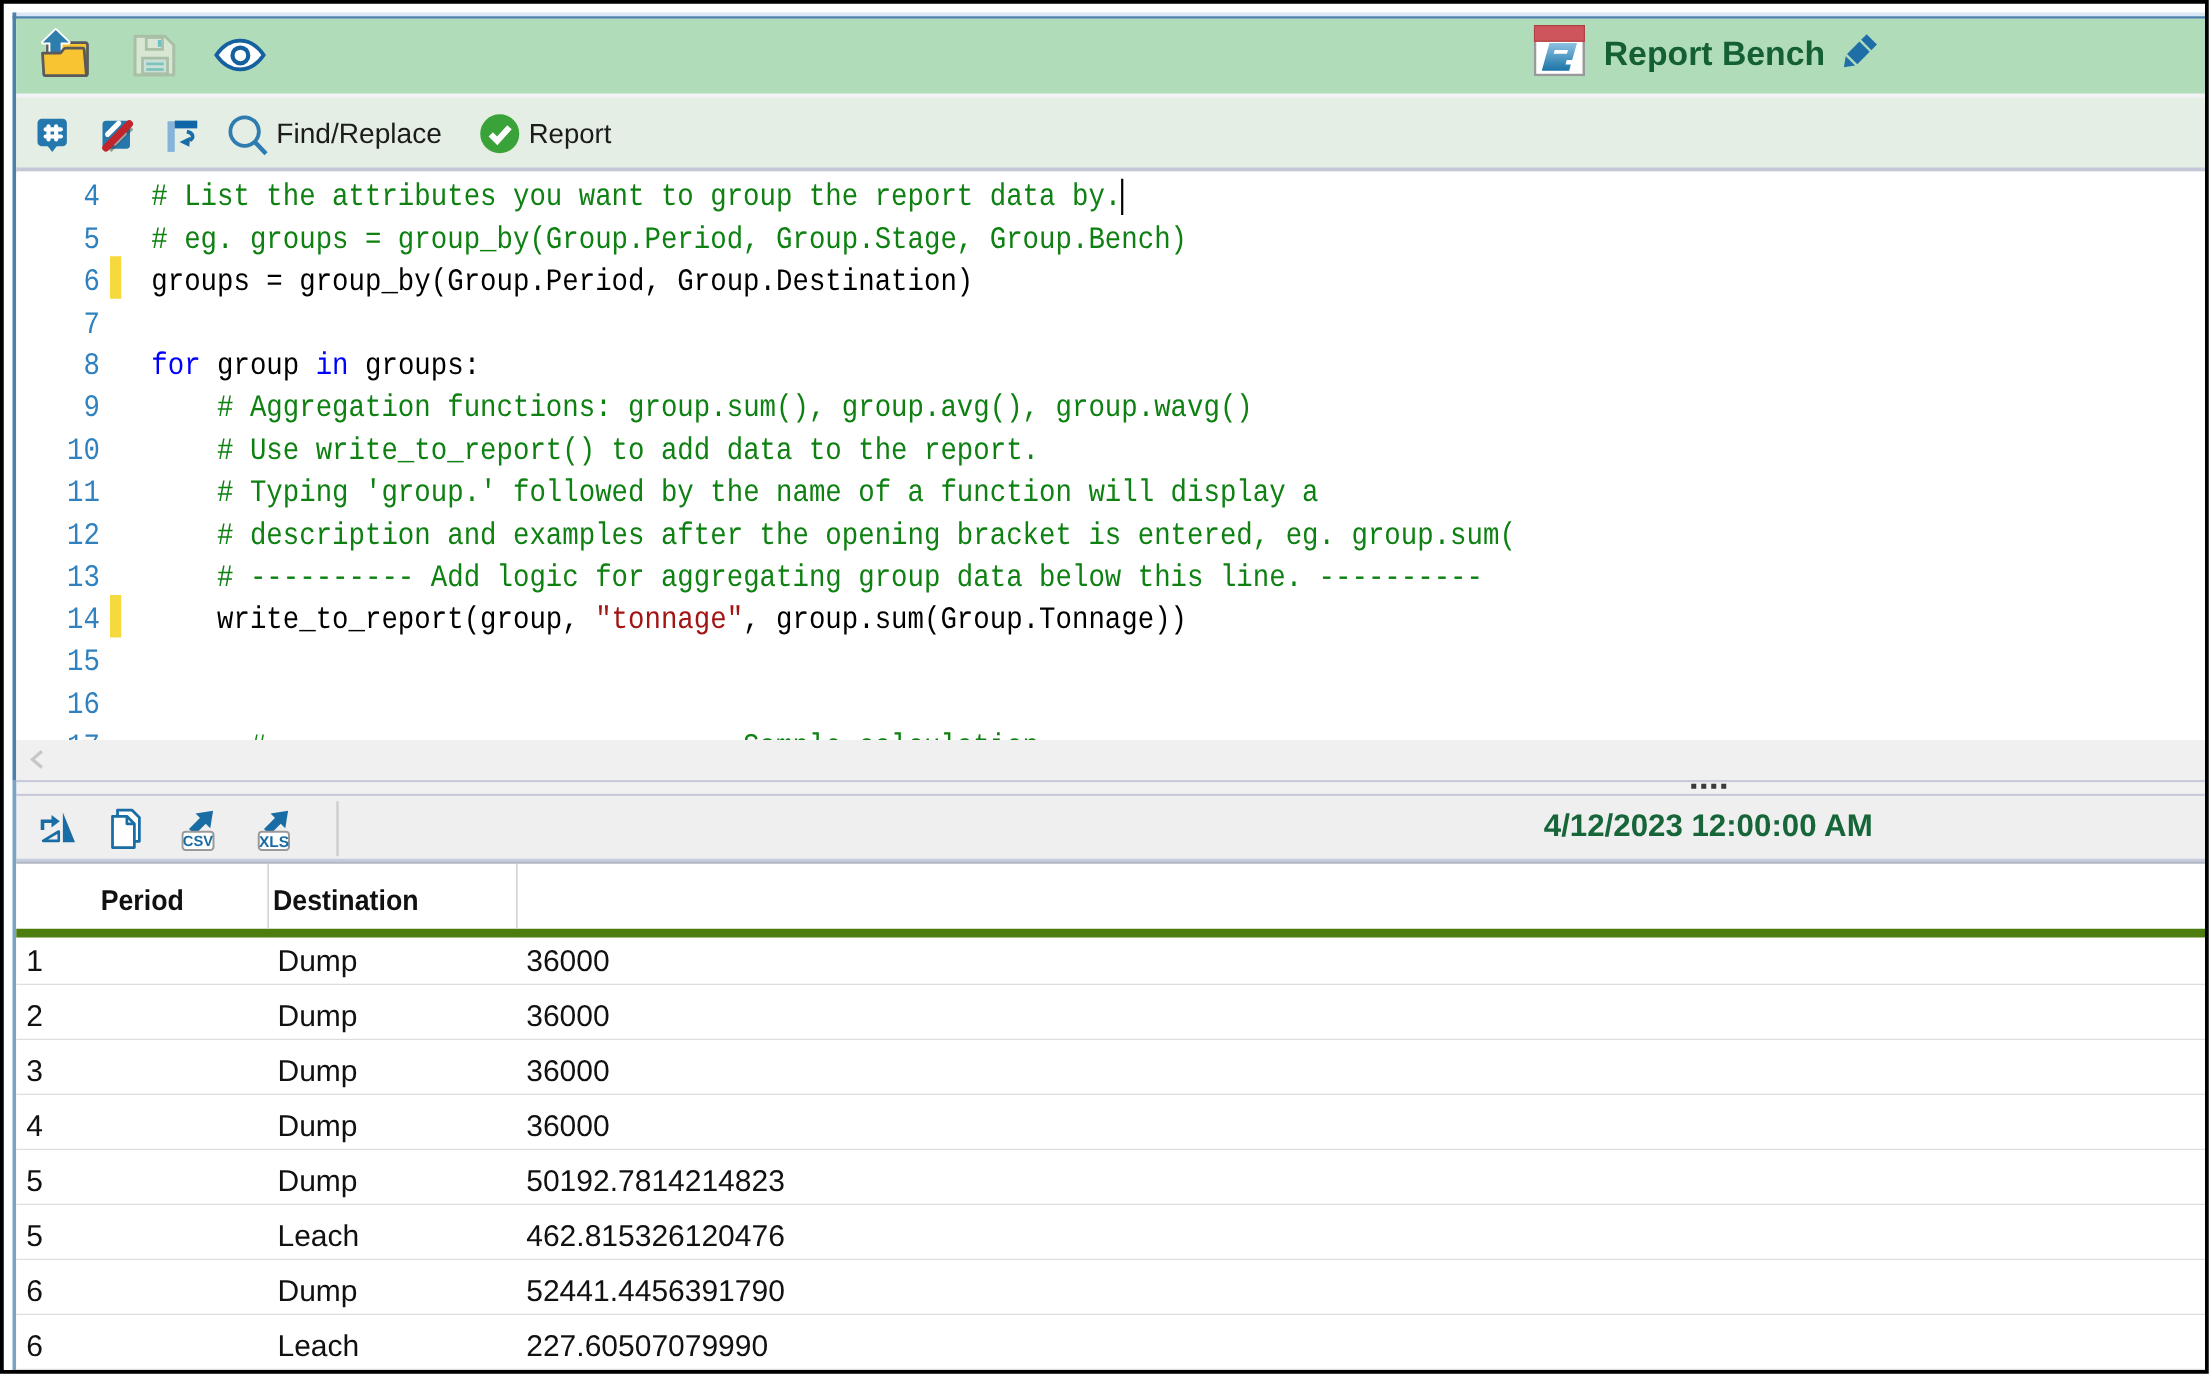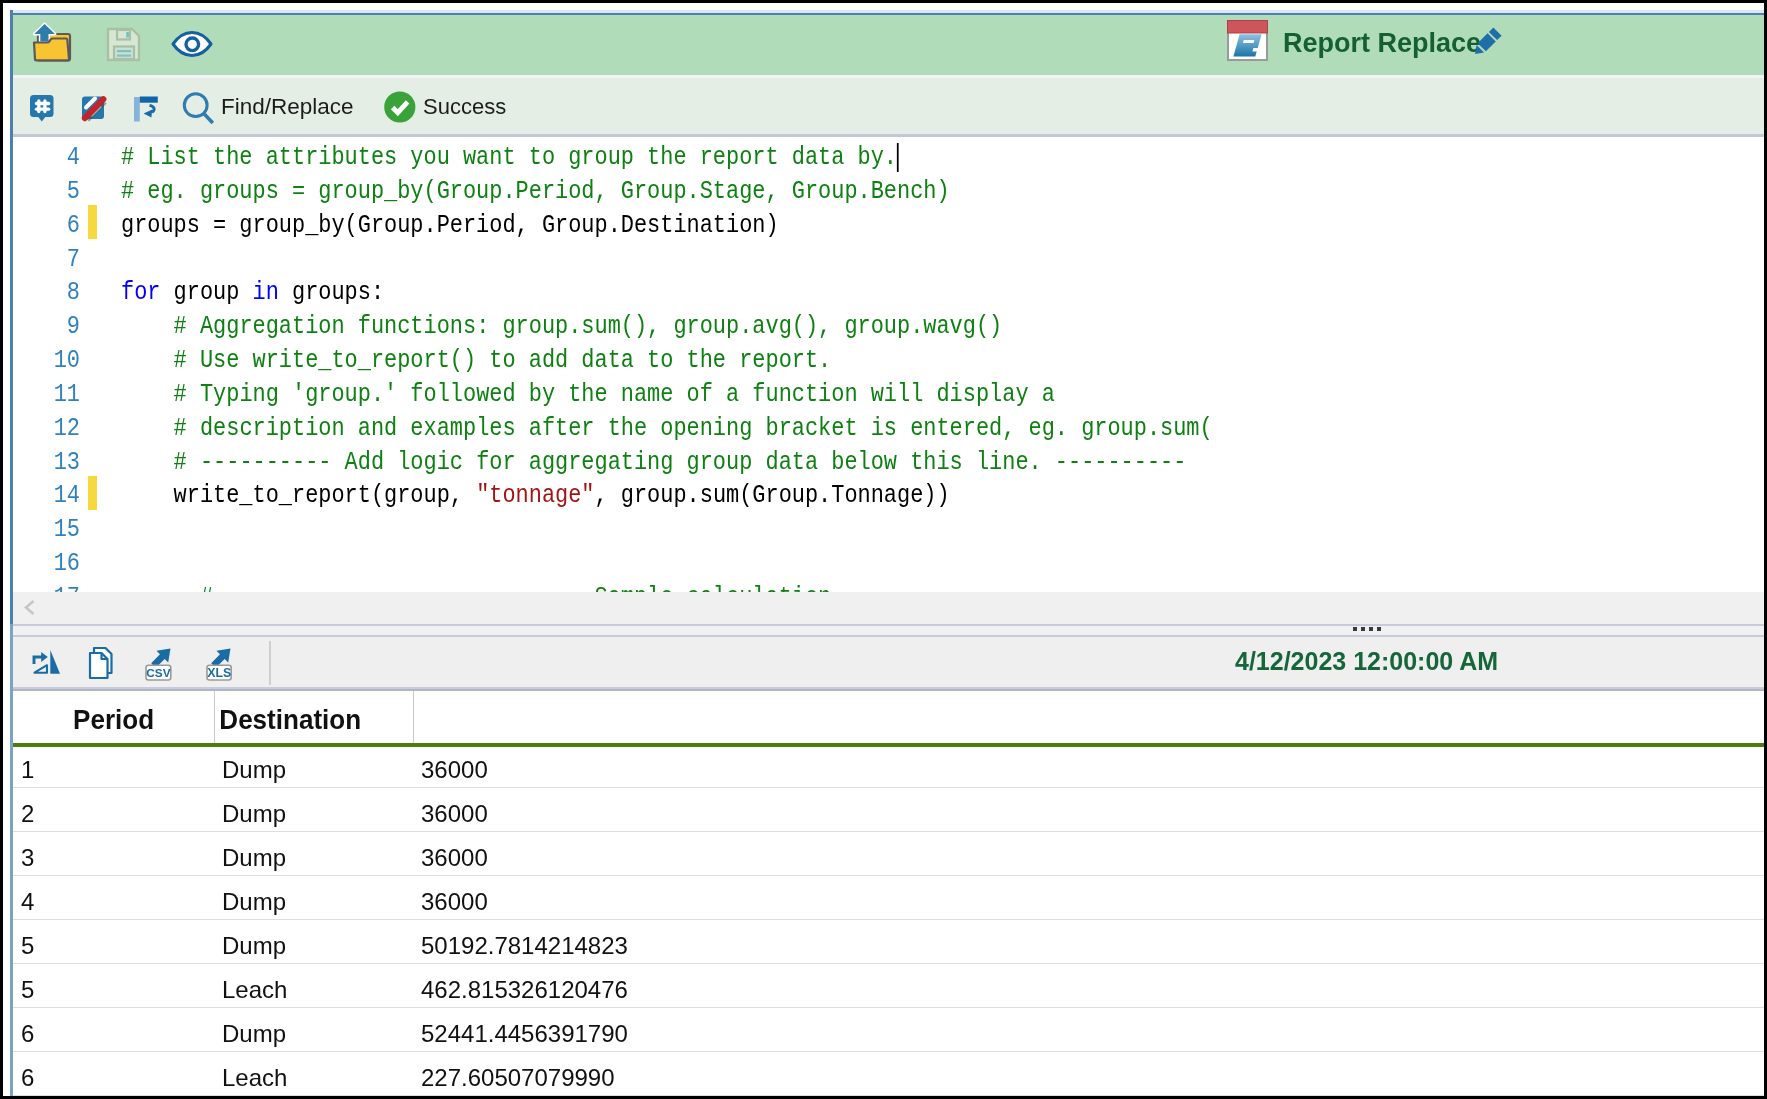--- a/index.html
+++ b/index.html
@@ -99,21 +99,21 @@
   <div class="abs" style="left:13px;top:635px;width:1751px;height:2px;background:#c8cbdb"></div>
 
   <div class="abs" style="left:13px;top:637px;width:1751px;height:50px;background:#efefef;border-bottom:2px solid #c6cbdd"></div>
   <div class="abs" style="left:10px;top:624px;width:3px;height:472px;background:#7aa3c4"></div>
   <div class="abs" style="left:269px;top:641px;width:2px;height:44px;background:#cfcfcf"></div>
   <div class="abs" style="left:1235px;top:648px;width:300px;height:26px;line-height:26px;font-size:25px;font-weight:bold;color:#17663a">4/12/2023 12:00:00 AM</div>
 
   <div class="abs" style="left:13px;top:689px;width:1751px;height:407px;background:#fff">
 
     <div class="abs" style="left:0;top:0;width:1751px;height:2px;background:#b0b7c4"></div>
-    <div class="abs" style="left:0;top:2px;width:1751px;height:52px;border-bottom:4px solid #4d7c0f;font-weight:bold;font-size:28px;color:#111">
+    <div class="abs" style="left:0;top:2px;width:1751px;height:52px;border-bottom:7px solid #4d7c0f;font-weight:bold;font-size:23px;color:#111">
       <div class="abs" style="left:0;top:0;width:201px;height:52px;line-height:58px;text-align:center;border-right:1px solid #c8c8c8"><span class="hsp">Period</span></div>
       <div class="abs" style="left:201px;top:0;width:199px;height:52px;line-height:58px;text-align:left;border-right:1px solid #c8c8c8"><span class="hsp">Destination</span></div>
     </div>
   </div>
 
   <div class="abs" style="left:13px;top:744px;width:1751px;height:352px;font-size:24px;color:#111">
     <div style="height:35px;padding-top:8px;line-height:35px;border-bottom:1px solid #dedede;position:relative">
       <span class="abs" style="left:8px">1</span>
       <span class="abs" style="left:209px">Dump</span>
       <span class="abs" style="left:408px">36000</span>
@@ -182,21 +182,21 @@
         <stop offset="1" stop-color="#1a74a8"></stop>
       </linearGradient>
     </defs>
     <rect x="1" y="1" width="39" height="39" fill="#ffffff" stroke="#9a9a9a" stroke-width="2"></rect>
     <rect x="0.5" y="0.5" width="40" height="12.5" fill="#cd555b" stroke="#b04046" stroke-width="1"></rect>
     <path fill-rule="evenodd" fill="url(#eg)" d="M12.6,14.3 L34.6,14.3 L28.3,36.6 L6.4,36.6 Z
       M16.8,19.9 L27.4,19.9 L26.55,22.9 L15.95,22.9 Z
       M26.4,28 L30.75,28 L29.7,31.6 L25.4,31.6 Z"></path>
   </svg>
 
-  <div class="abs" style="left:1283px;top:23px;height:40px;line-height:40px;font-size:27px;font-weight:bold;color:#145f33">Report Replace</div>
+  <div class="abs" style="left:1283px;top:23px;height:40px;line-height:40px;font-size:27px;font-weight:bold;color:#145f33">Report Bench</div>
 
   <svg class="abs" style="left:1468px;top:25px" width="36" height="36" viewBox="0 0 36 36">
     <g transform="rotate(45 18 18)" fill="#1e6fa8">
       <rect x="12.2" y="1.8" width="11.6" height="6.3"></rect>
       <rect x="12.2" y="10" width="11.6" height="14"></rect>
       <path d="M12.7,26 L23.3,26 L18,33.4 Z"></path>
     </g>
   </svg>
 
   <svg class="abs" style="left:29px;top:94px" width="28" height="30" viewBox="0 0 28 30">
@@ -228,21 +228,21 @@
   <svg class="abs" style="left:182px;top:92px" width="35" height="35" viewBox="0 0 35 35">
     <circle cx="13.7" cy="13.2" r="11.4" fill="none" stroke="#2e7cb0" stroke-width="3"></circle>
     <line x1="21.8" y1="21.5" x2="30.8" y2="31" stroke="#2e7cb0" stroke-width="3.5"></line>
   </svg>
   <div class="abs" style="left:221px;top:94px;height:26px;line-height:26px;font-size:22.5px;color:#1c1c1c">Find/Replace</div>
 
   <svg class="abs" style="left:383px;top:90px" width="34" height="34" viewBox="0 0 34 34">
     <circle cx="16.8" cy="17" r="15.6" fill="#39a239"></circle>
     <path d="M9.6,17.5 L14.8,22.7 L24.6,11.8" stroke="#fff" stroke-width="4.8" fill="none"></path>
   </svg>
-  <div class="abs" style="left:423px;top:94px;height:26px;line-height:26px;font-size:22px;color:#1c1c1c">Success</div>
+  <div class="abs" style="left:423px;top:94px;height:26px;line-height:26px;font-size:22px;color:#1c1c1c">Report</div>
 
   <svg class="abs" style="left:29px;top:648px" width="32" height="30" viewBox="0 0 32 30">
     <path d="M5,16 L5,9 L13,9" fill="none" stroke="#1a6ca4" stroke-width="2.9"></path>
     <path d="M12.2,4 L18.8,9 L12.2,14 Z" fill="#1a6ca4"></path>
     <path d="M5.5,24.7 L18,24.7 L18,17.2 Z" fill="none" stroke="#1a6ca4" stroke-width="2.1" stroke-linejoin="round"></path>
     <path d="M21.3,2 L21.3,25.8 L31,25.8 Z" fill="#1a6ca4"></path>
   </svg>
 
   <svg class="abs" style="left:87px;top:646px" width="30" height="34" viewBox="0 0 30 34">
     <path d="M7,2 H18.5 L24.5,8 V27 H7 Z" fill="#fff" stroke="#1a6ca4" stroke-width="2.2" stroke-linejoin="round"></path>

